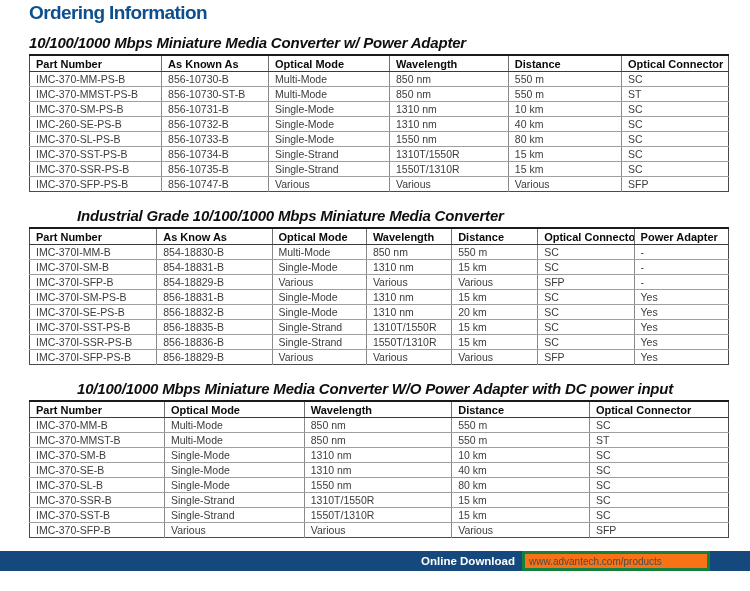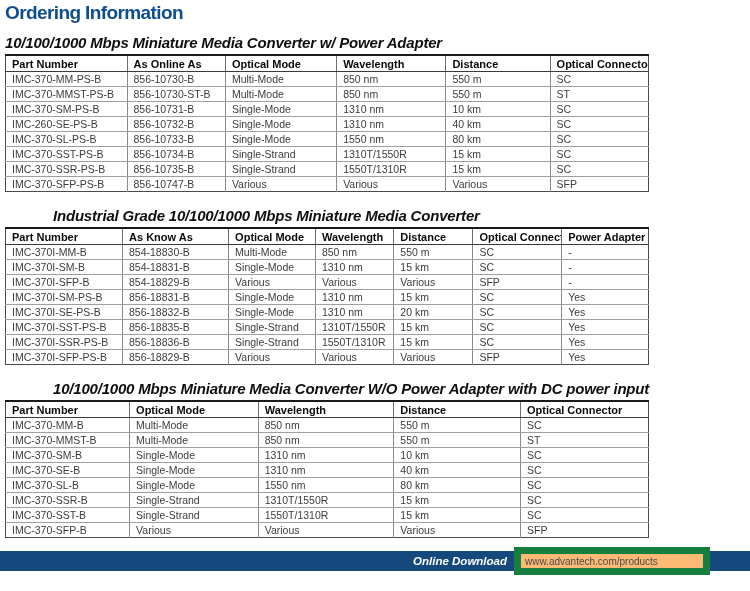--- a/index.html
+++ b/index.html
@@ -3,41 +3,41 @@
 <meta charset="utf-8">
 <style>
   html, body { margin: 0; padding: 0; }
   body {
     width: 750px; height: 591px;
     position: relative;
     background: #ffffff;
     font-family: "Liberation Sans", sans-serif;
     overflow: hidden;
   }
-  .page { padding: 2px 5px 0 5px; }
+  .page { padding: 2px 5px 0 5px; margin-left: 24px; }
   .page-title {
     margin: 0;
     font-size: 19px;
     font-weight: bold;
     letter-spacing: -0.6px;
     color: #0d4e8e;
     line-height: 22px;
   }
   .table-heading {
     margin: 12px 0 5px 0;
     font-size: 15px;
     font-weight: bold;
     letter-spacing: -0.2px;
     color: #0f0f0f;
     line-height: 13px;
     font-style: italic;
   }
   .table-heading.later { margin-top: 17px; padding-left: 48px; }
   table.data-table {
-    width: 644px;
+    width: 700px;
     border-collapse: collapse;
     table-layout: fixed;
     border: 1px solid #4a4a4a;
     border-top: 2px solid #1a1a1a;
   }
   table.data-table th {
     text-align: left;
     font-size: 11px;
     font-weight: bold;
     color: #0a0a0a;
@@ -71,25 +71,24 @@
     align-items: center;
     justify-content: flex-end;
     padding-right: 40px;
   }
   .footer-label {
     color: #ffffff;
     font-size: 11.5px;
     font-weight: bold;
     margin-right: 7px;
     white-space: nowrap;
-    font-style: italic;
   }
   .footer-url-box {
-    background: #fdba74;
-    border: 7px solid #15803d;
+    background: #f97316;
+    border: 3px solid #15803d;
     width: 178px;
     height: 14px;
     display: flex;
     align-items: center;
     padding-left: 4px;
   }
   .footer-url {
     font-size: 10px;
     color: #4a4a4a;
     white-space: nowrap;
@@ -108,21 +107,21 @@
         <col style="width: 18.9%;">
         <col style="width: 15.3%;">
         <col style="width: 17.3%;">
         <col style="width: 17%;">
         <col style="width: 16.2%;">
         <col style="width: 15.3%;">
       </colgroup>
       <thead>
         <tr>
           <th>Part Number</th>
-          <th>As Online As</th>
+          <th>As Known As</th>
           <th>Optical Mode</th>
           <th>Wavelength</th>
           <th>Distance</th>
           <th>Optical Connector</th>
         </tr>
       </thead>
       <tbody>
         <tr>
           <td>IMC-370-MM-PS-B</td>
           <td>856-10730-B</td>

